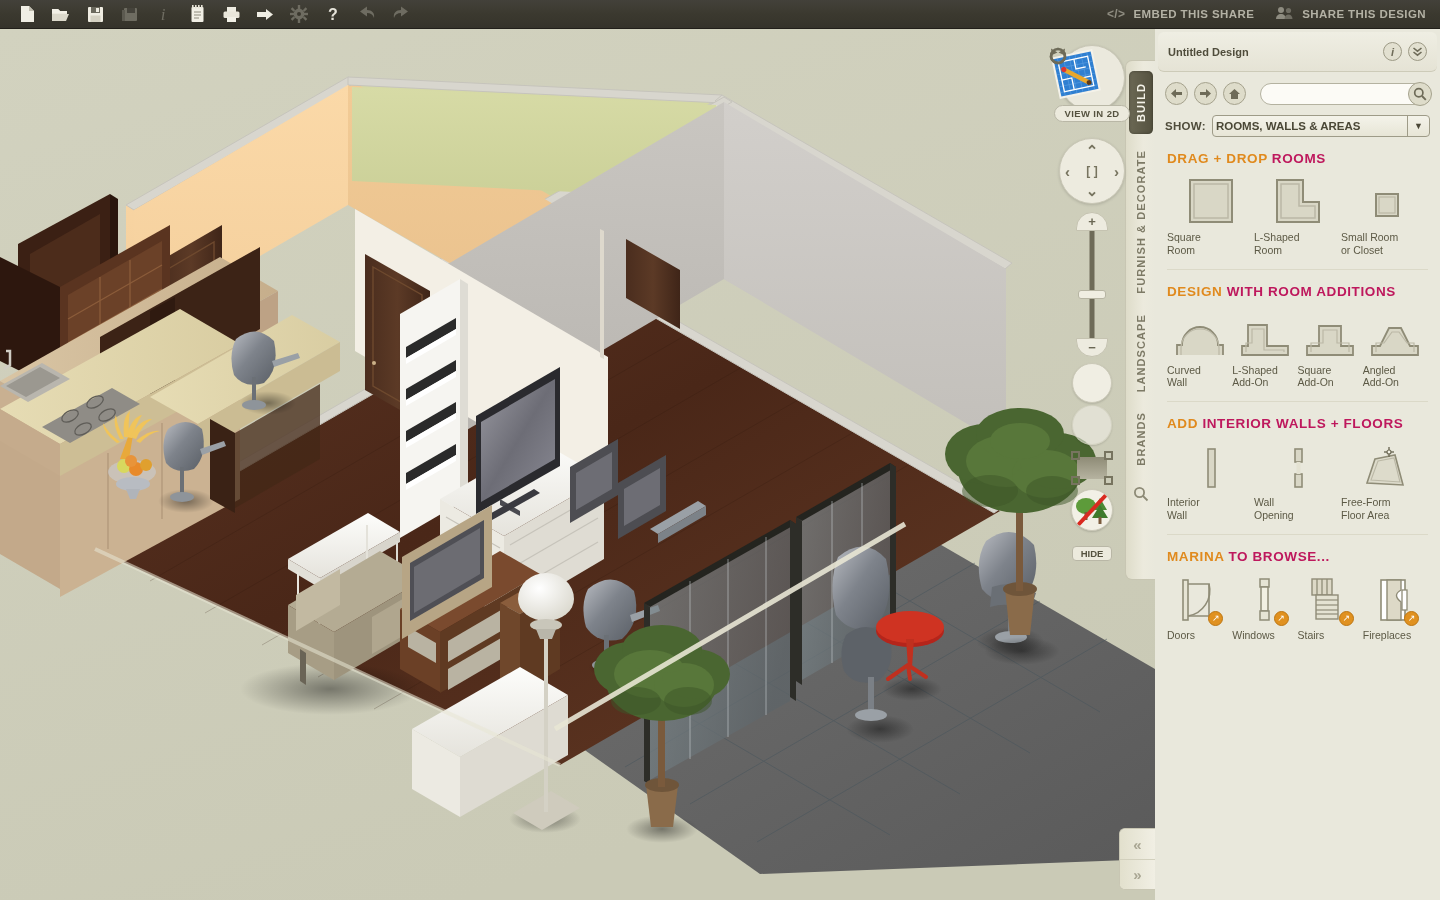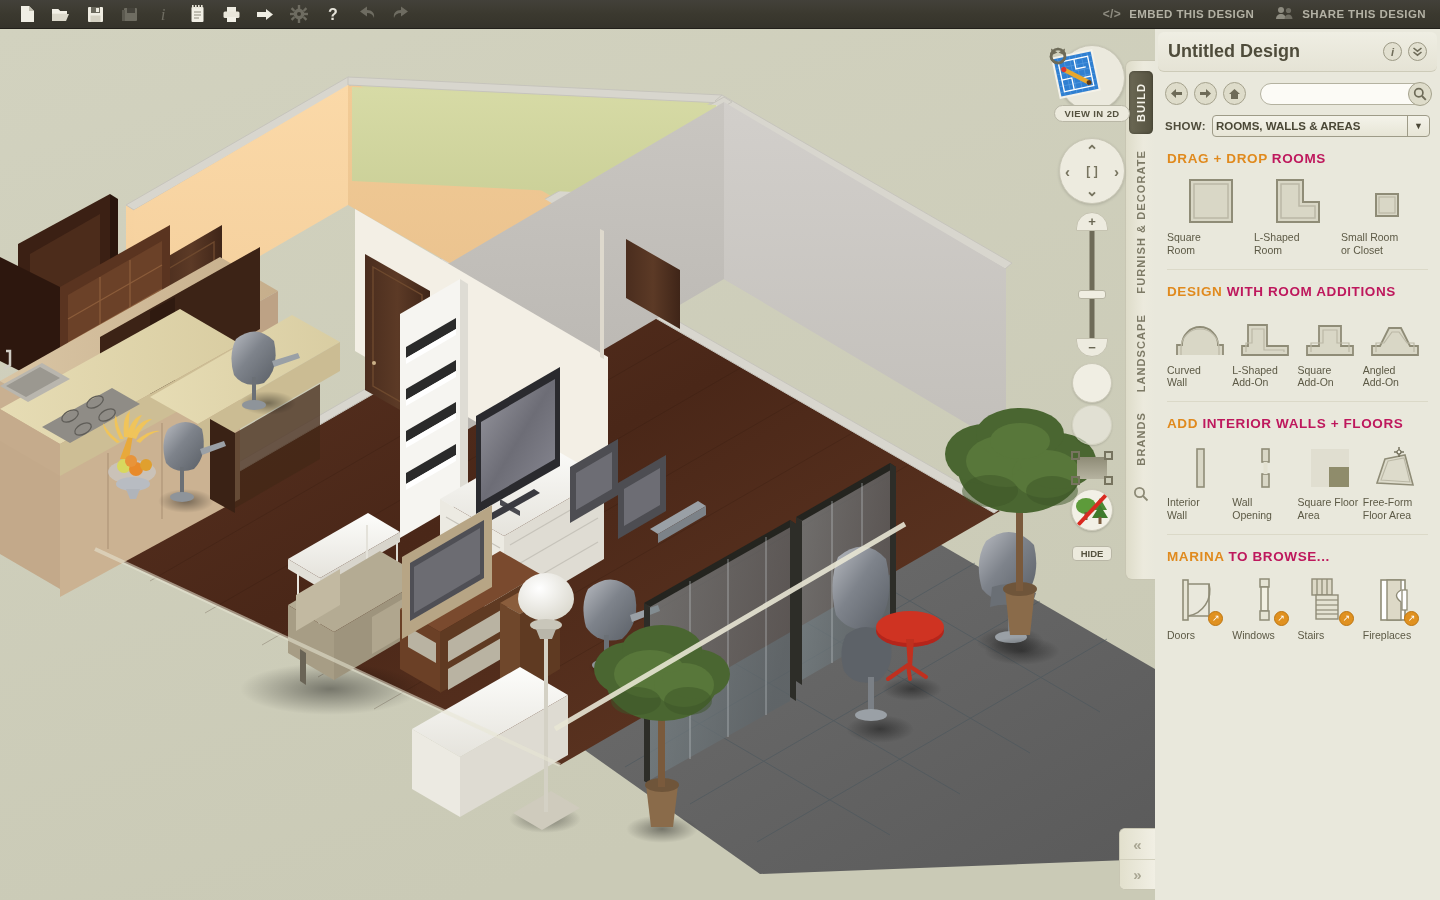--- a/index.html
+++ b/index.html
@@ -149,21 +149,21 @@
   .panel {
     position: absolute; right: 0; top: 29px; width: 285px; height: 871px;
     background: #e9e8dc; z-index: 26;
   }
   .panel-head {
     height: 40px; margin: 3px 3px 0 3px; border-radius: 6px;
     background: linear-gradient(180deg,#efeee3,#e5e3d5);
     border-bottom: 1px solid #cdcbb8;
     display: flex; align-items: center; padding: 0 10px;
   }
-  .panel-title { font-size: 18px; font-weight: bold; color: #4f4c3b; }
+  .panel-title { font-size: 11px; font-weight: bold; color: #4f4c3b; }
   .head-btns { margin-left: auto; display: flex; gap: 6px; }
   .circ-btn {
     width: 19px; height: 19px; border-radius: 50%;
     background: #e2e0d0; border: 1.5px solid #9d9a86; color: #6e6b58;
     display: flex; align-items: center; justify-content: center;
     font-size: 11px; font-weight: bold; font-style: italic; cursor: pointer;
   }
   .navrow { display: flex; align-items: center; padding: 10px 10px 0 10px; gap: 6px; }
   .navcirc {
     width: 23px; height: 23px; border-radius: 50%;
@@ -321,21 +321,21 @@
       </div>
       <div class="tb-btn dim">
         <svg width="18" height="16" viewBox="0 0 18 16">
             <path d="M9 4C4 4 1 7 2 12c1-3.4 3.4-5 7-5v3.6L16 5.6 9 0.4z" fill="#6e6c61"></path>
           </svg>
       </div>
     </div>
     <div class="tb-right">
       <div class="tb-link">
         <span class="gl">&lt;/&gt;</span>
-        <span>EMBED THIS DESIGN</span>
+        <span>EMBED THIS SHARE</span>
       </div>
       <div class="tb-link">
         <span>
           <svg width="18" height="14" viewBox="0 0 18 14">
               <circle cx="5" cy="4" r="3" fill="#8e8c80"></circle>
               <path d="M0 13c0-3 2.2-5 5-5s5 2 5 5z" fill="#8e8c80"></path>
               <circle cx="12.5" cy="4.5" r="2.6" fill="#6f6d62"></circle>
               <path d="M8.5 13c0-2.7 1.8-4.6 4-4.6s4 1.9 4 4.6z" fill="#6f6d62"></path>
             </svg>
         </span>
@@ -1105,31 +1105,20 @@
                 <rect x="19" y="29" width="7" height="13" fill="#d9d7c6" stroke="#8f8c77" stroke-width="1.6"></rect>
                 <rect x="20.5" y="17" width="4" height="12" fill="#e4e2d2"></rect>
               </svg>
           </div>
           <div class="item-label">
             <span>Wall</span><br><span>Opening</span>
           </div>
         </div>
         <div class="item">
           <div class="item-art">
-            <svg width="46" height="46" viewBox="0 0 46 46">
-                <rect x="4" y="4" width="38" height="38" fill="#e0ded0"></rect>
-                <rect x="22" y="22" width="20" height="20" fill="#8f8c6b"></rect>
-              </svg>
-          </div>
-          <div class="item-label">
-            <span>Square Floor</span><br><span>Area</span>
-          </div>
-        </div>
-        <div class="item">
-          <div class="item-art">
             <svg width="48" height="46" viewBox="0 0 48 46">
                 <path d="M14 14 L34 10 L42 40 L6 38 Z" fill="#dddbcb" stroke="#8f8c77" stroke-width="1.6"></path>
                 <path d="M17 16 L33 13 L39 37 L10 35 Z" fill="none" stroke="#bbb8a6" stroke-width="1.1"></path>
                 <g stroke="#6f6c58" stroke-width="1.4">
                   <line x1="28" y1="2" x2="28" y2="12"></line>
                   <line x1="23" y1="7" x2="33" y2="7"></line>
                 </g>
                 <circle cx="28" cy="7" r="2" fill="#f2f0e4" stroke="#6f6c58" stroke-width="1.2"></circle>
               </svg>
           </div>

